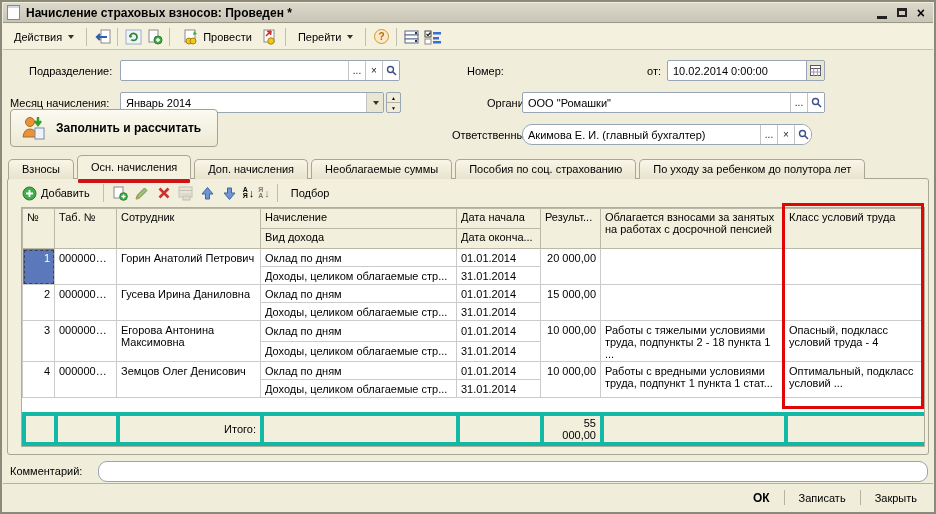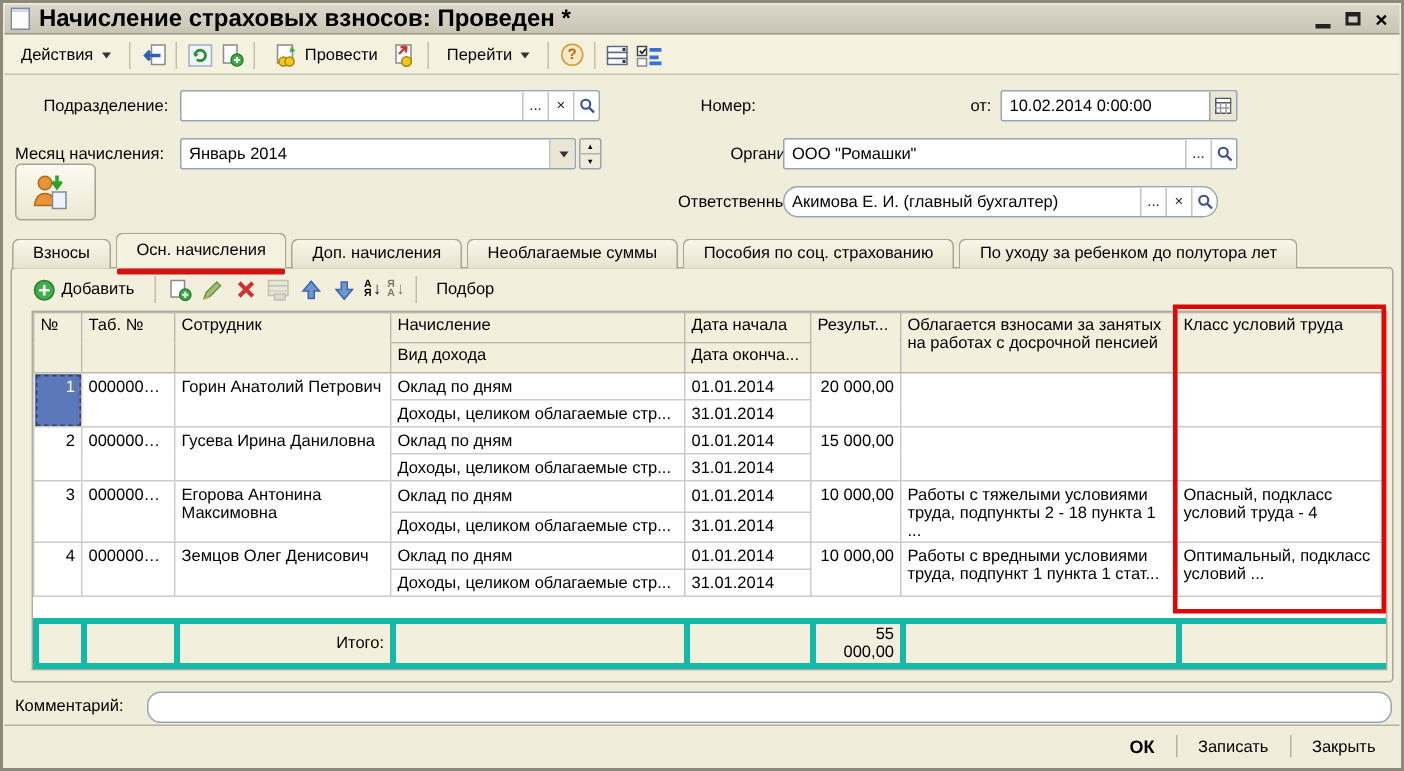--- a/index.html
+++ b/index.html
@@ -7,21 +7,21 @@
   .window{
     position:relative;width:936px;height:514px;
     background:#f0edda;border:2px solid #8b897a;
     font-family:"Liberation Sans",sans-serif;font-size:11px;color:#000;
     overflow:hidden;
   }
   
   .titlebar{position:absolute;left:1px;top:1px;right:1px;height:20px;
     background:linear-gradient(#dcd9cc,#c8c5b5);
     display:flex;align-items:center;padding:0 4px;gap:6px;border-bottom:1px solid #9a9888;}
-  .title-text{font-weight:bold;font-size:16px;flex:1;white-space:nowrap;overflow:hidden;}
+  .title-text{font-weight:bold;font-size:12px;flex:1;white-space:nowrap;overflow:hidden;}
   .win-ctl{display:flex;align-items:center;gap:10px;padding-right:4px;}
   .glyph-min{width:10px;height:3px;background:#222;margin-top:9px;}
   .glyph-max{width:10px;height:9px;border:2px solid #222;border-top-width:3px;}
   .glyph-close{font-size:14px;font-weight:bold;line-height:12px;}
   .doc-ico{width:13px;height:15px;background:#fdfdfd;border:1px solid #7d8aa0;box-shadow:inset 0 2px 0 #cfd9ea;}
   
   .toolbar{position:absolute;left:1px;top:22px;right:1px;height:26px;
     background:#f4f1df;border-bottom:1px solid #c6c3b0;
     display:flex;align-items:center;padding:0 5px;gap:3px;}
   .tb-btn{display:flex;align-items:center;gap:4px;padding:3px 6px;border-radius:3px;cursor:default;}
@@ -206,20 +206,21 @@
     <span>▼</span>
   </div>
 
   <div class="big-btn">
     <svg width="26" height="26">
       <circle cx="9" cy="7" r="4.5" fill="#e8923a" stroke="#b06a1a"></circle>
       <path d="M2 22 q1-8 7-8 q6 0 7 8 z" fill="#e8923a" stroke="#b06a1a"></path>
       <rect x="14" y="13" width="9" height="11" fill="#eef3fb" stroke="#7d8aa0"></rect>
       <path d="M17 2 v7 M14 6 l3 4 3-4" stroke="#2fa02f" stroke-width="2.4" fill="none"></path>
     </svg>
+    <span>Заполнить и рассчитать</span>
   </div>
 
   <div class="lbl" style="left:450px;top:63px;margin-left:15px;">Номер:</div>
   <div class="lbl" style="left:645px;top:63px;">от:</div>
   <div class="inp" style="left:665px;top:58px;width:158px;">
     <span class="val">10.02.2014  0:00:00</span>
     <span class="cal-btn">
       <svg width="11" height="11">
         <rect x="0.5" y="0.5" width="10" height="10" fill="#fff" stroke="#556"></rect>
         <line x1="0" y1="3.5" x2="11" y2="3.5" stroke="#556"></line>

